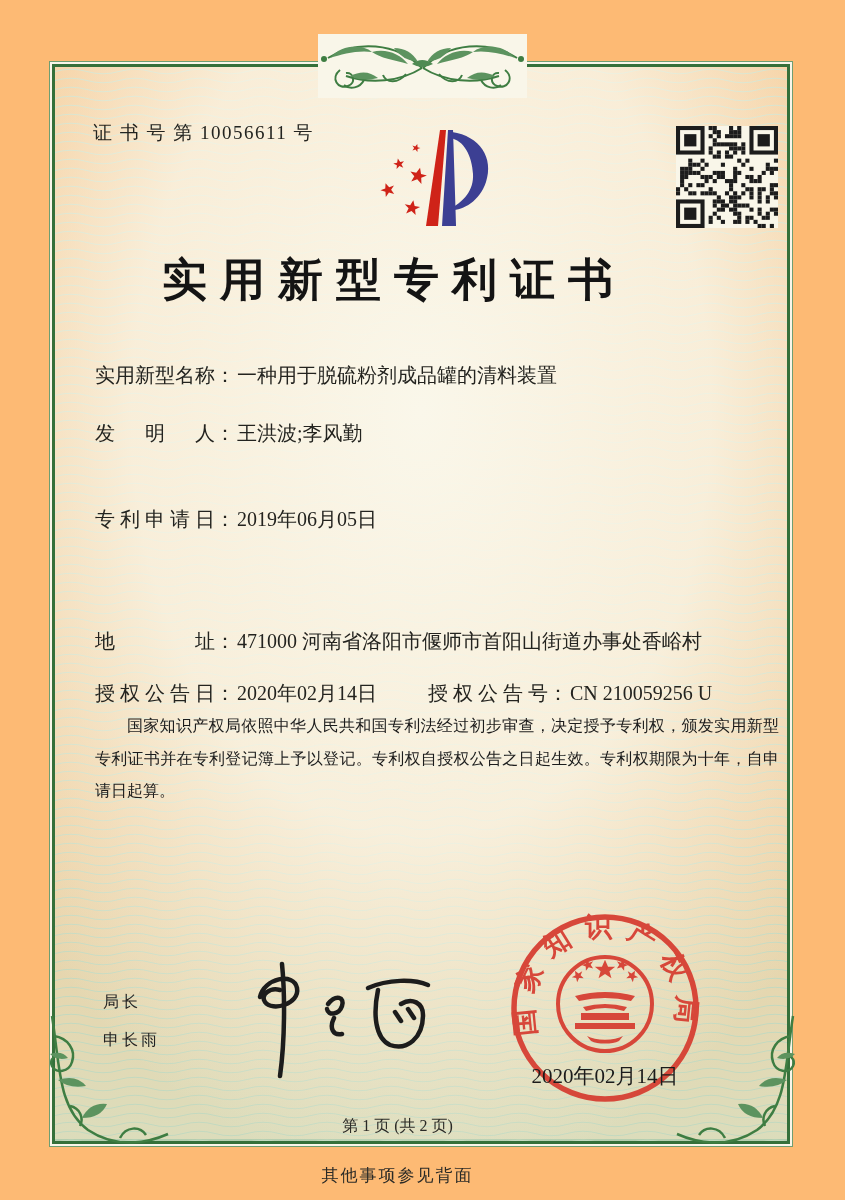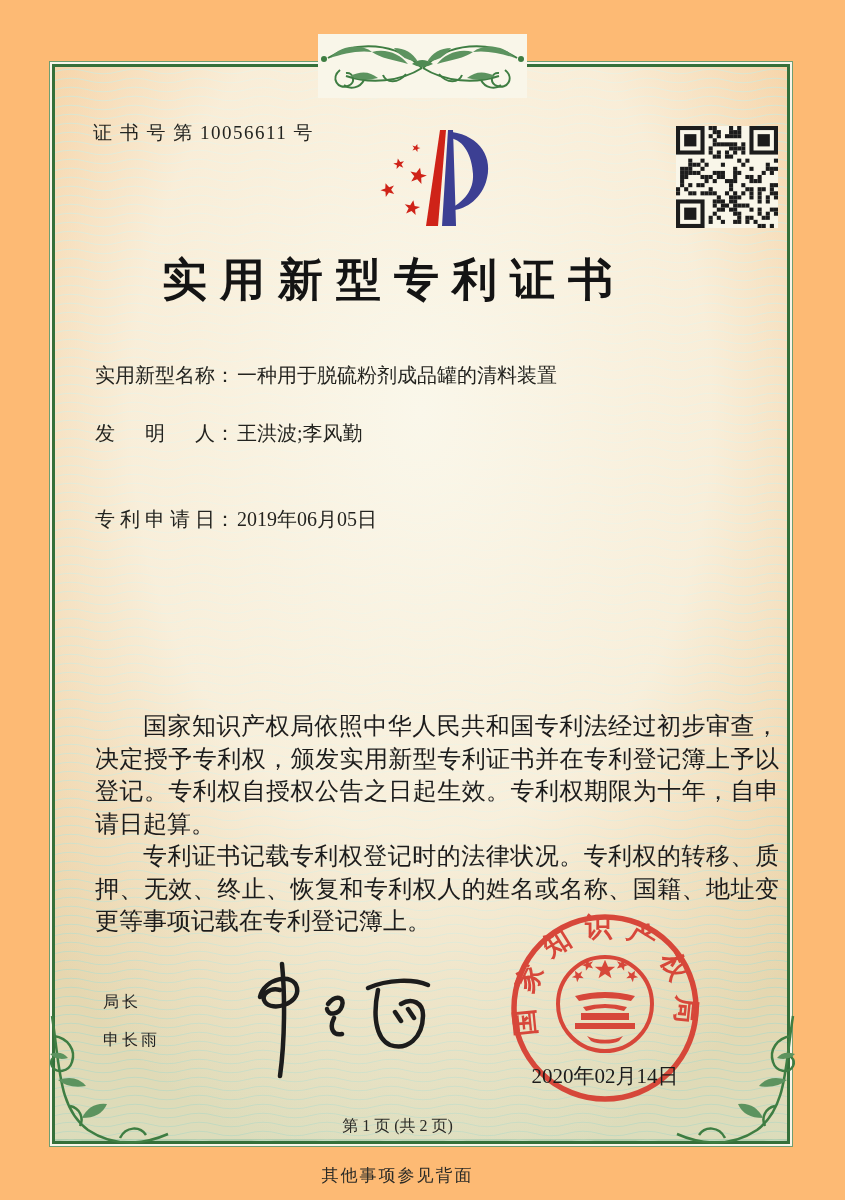--- a/index.html
+++ b/index.html
@@ -10,21 +10,21 @@
          border:3px solid #35703a;border-bottom-width:5px;
          box-shadow:0 0 0 2px #f9f6e9,0 0 0 3px #6f9e72;}
   .abs{position:absolute;}
   .cert-no{left:93px;top:120px;font-size:19px;letter-spacing:1.5px;color:#23231f;}
   .title{left:0;top:250px;width:775px;text-align:center;font-size:45px;font-weight:bold;
          letter-spacing:13px;padding-left:13px;box-sizing:border-box;color:#141414;}
   .row{left:95px;width:695px;font-size:20px;color:#23231f;white-space:nowrap;}
   .flabel{display:inline-block;width:120px;text-align:justify;text-align-last:justify;}
   .colon{display:inline-block;width:22px;}
   .pair2{position:absolute;left:333px;top:0;}
-  .paras{left:95px;top:710px;width:684px;font-size:24px;line-height:32.5px;
+  .paras{left:95px;top:710px;width:684px;font-size:16px;line-height:32.5px;
          text-align:justify;color:#1c1c1c;}
   .paras p{margin:0;text-indent:2em;}
   .officer{left:103px;font-family:"Liberation Sans","DejaVu Sans",sans-serif;
            font-size:16px;letter-spacing:3px;color:#222;font-weight:500;}
   .seal-date{left:505px;top:1062px;width:200px;text-align:center;font-size:21px;
              color:#1b1b1b;z-index:6;}
   .page-info{left:0;top:1116px;width:845px;text-align:center;font-size:16px;color:#2a2a26;
              transform:translateX(-25px);}
   .back-note{left:0;top:1164px;width:845px;text-align:center;font-size:17px;letter-spacing:2px;
              color:#2a2a26;transform:translateX(-25px);}
@@ -321,24 +321,32 @@
 
   <div class="abs z4 row" style="top:362px;">
     <span class="flabel">实用新型名称</span><span class="colon">：</span><span>一种用于脱硫粉剂成品罐的清料装置</span>
   </div>
   <div class="abs z4 row" style="top:420px;">
     <span class="flabel">发明人</span><span class="colon">：</span><span>王洪波;李风勤</span>
   </div>
   <div class="abs z4 row" style="top:506px;">
     <span class="flabel">专利申请日</span><span class="colon">：</span><span>2019年06月05日</span>
   </div>
+  <div class="abs z4 row" style="top:628px;">
+    <span class="flabel">地址</span><span class="colon">：</span><span>471000 河南省洛阳市偃师市首阳山街道办事处香峪村</span>
+  </div>
+  <div class="abs z4 row" style="top:680px;">
+    <span class="flabel">授权公告日</span><span class="colon">：</span><span>2020年02月14日</span>
+    <span class="pair2">
+      <span class="flabel">授权公告号</span><span class="colon">：</span><span>CN 210059256 U</span>
+    </span>
+  </div>
 
   <div class="abs z4 paras">
     <p>国家知识产权局依照中华人民共和国专利法经过初步审查，决定授予专利权，颁发实用新型专利证书并在专利登记簿上予以登记。专利权自授权公告之日起生效。专利权期限为十年，自申请日起算。</p>
-    <p>专利证书记载专利权登记时的法律状况。专利权的转移、质押、无效、终止、恢复和专利权人的姓名或名称、国籍、地址变更等事项记载在专利登记簿上。</p>
   </div>
 
   <div class="abs z4 officer" style="top:992px;">局长</div>
   <div class="abs z4 officer" style="top:1030px;font-family:Liberation Serif, serif;">申长雨</div>
 
   <svg class="abs z4" style="left:230px;top:952px;" width="220" height="130" viewBox="0 0 220 130">
     <g stroke="#1c1c1c" stroke-width="4.5" fill="none" stroke-linecap="round" stroke-linejoin="round">
       <path d="M30,45 C34,26 64,20 67,36 C70,52 42,60 35,50 C30,43 40,35 50,38"></path>
       <path d="M52,12 C55,42 55,88 50,124"></path>
       <path d="M98,52 C106,42 115,45 112,54 C109,63 98,64 97,57"></path>

